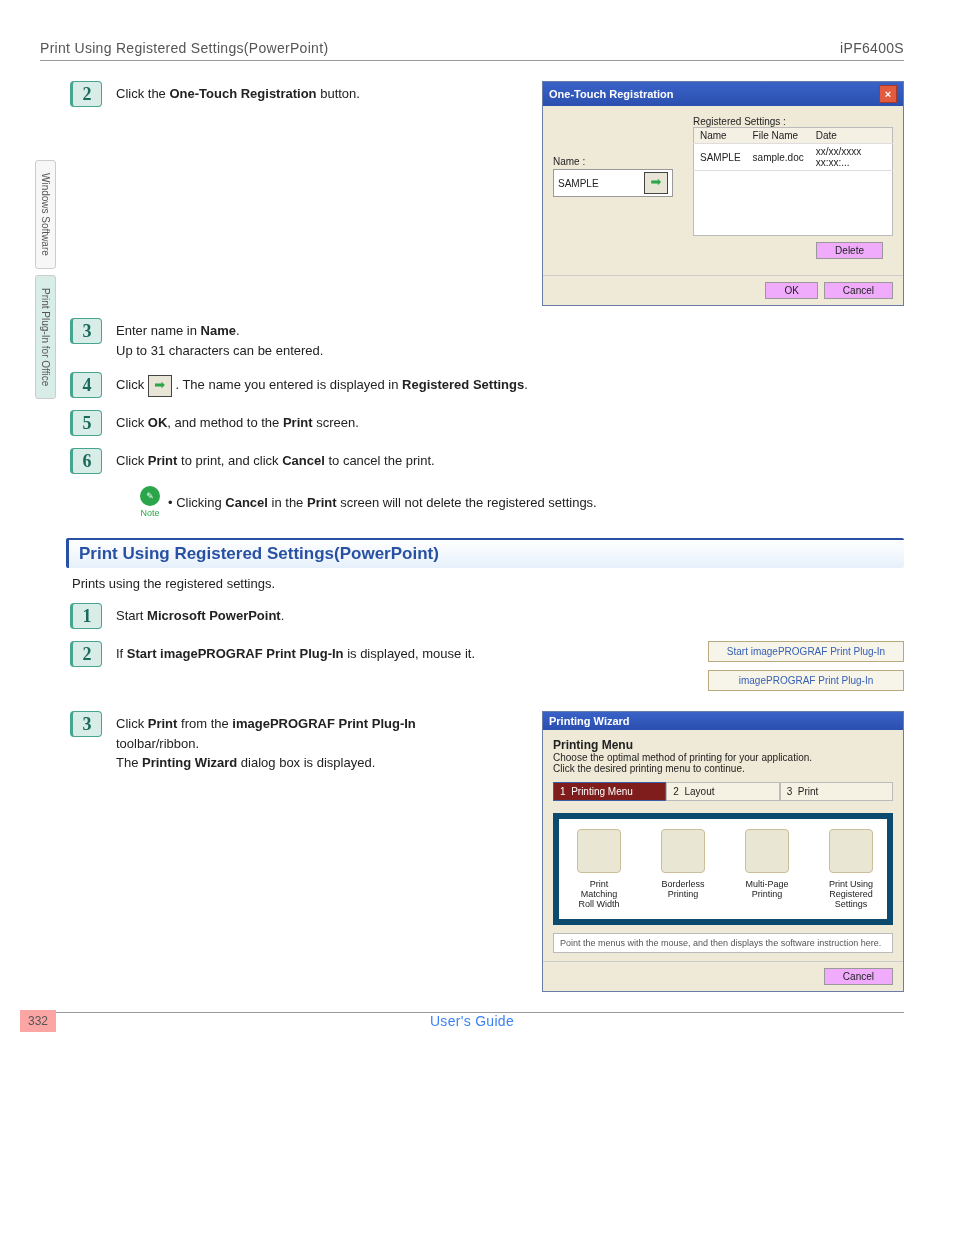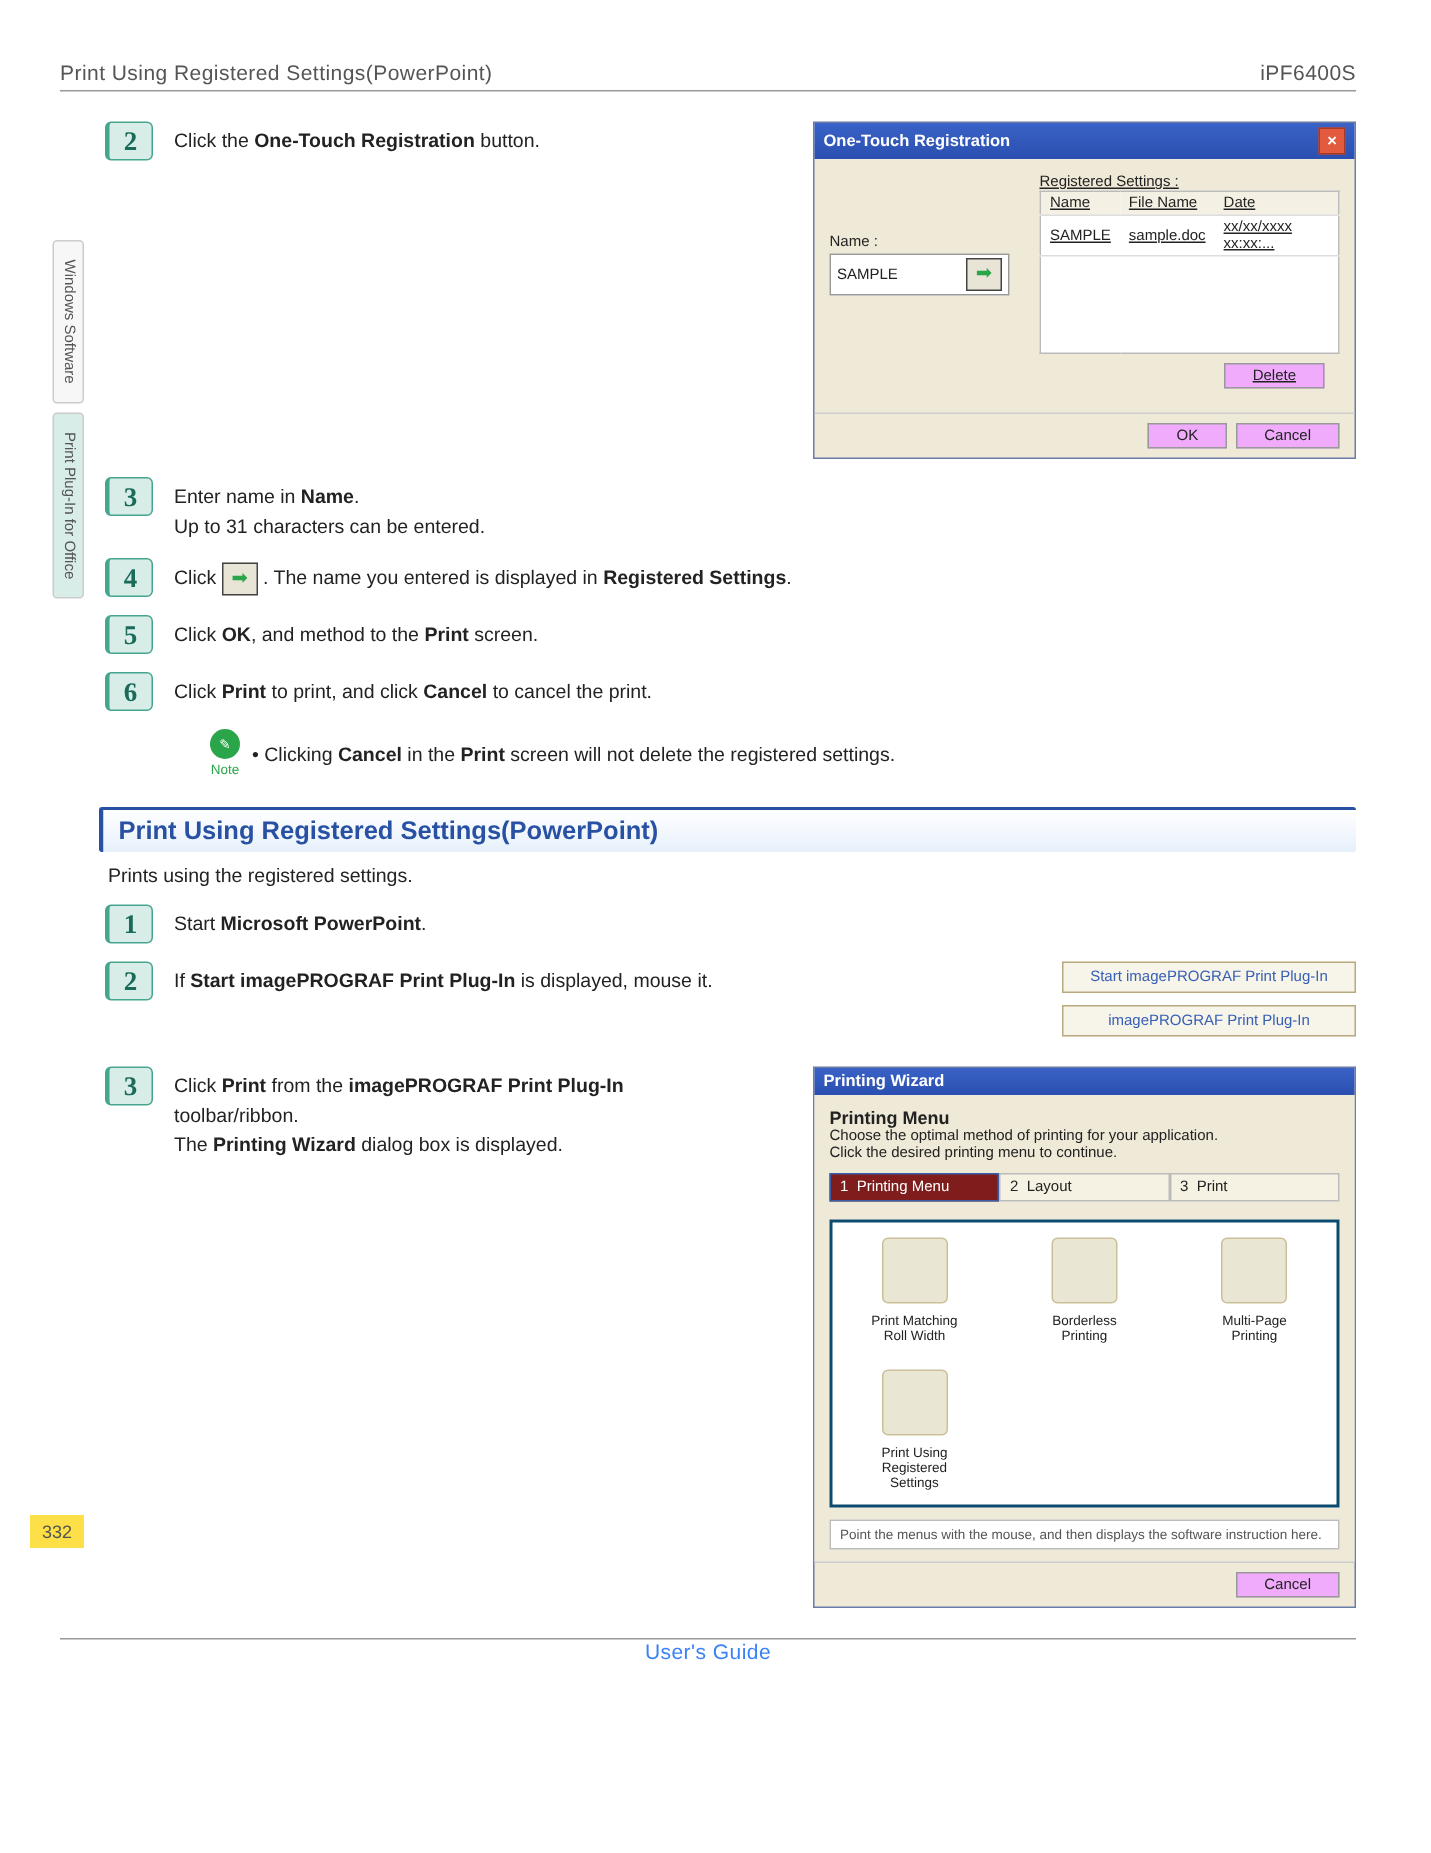--- a/index.html
+++ b/index.html
@@ -115,44 +115,44 @@
   .close-x {
     width:16px;height:16px;background:#e35b3f;border:1px solid #a63a26;
     display:flex;align-items:center;justify-content:center;color:#fff;font-weight:bold;
   }
   .otr-body { padding:10px; display:flex; gap:20px; }
   .otr-left { width:120px; }
   .otr-name-field {
     border:1px solid #999;background:#fff;padding:2px 4px;display:flex;
     justify-content:space-between;align-items:center;margin-top:2px;
   }
-  .otr-right { flex:1;text-decoration:underline; }
+  .otr-right { flex:1; }
   .tbl { width:100%; border:1px solid #bbb; background:#fff; border-collapse:collapse; }
   .tbl th, .tbl td { text-align:left;padding:2px 6px;font-size:10px;font-weight:normal;border-bottom:1px solid #ddd;}
   .tbl th { background:#f4f0e4; }
   .dlg-foot { padding:6px 10px; display:flex; justify-content:flex-end; gap:6px; border-top:1px solid #ccc;}
   .dlg-foot.inner { border-top:none; }
   .dlg-btn { border:1px solid #999;background:#f0abfc;padding:2px 18px;font-size:10px; }
 
   .toolbar-box {
     border:1px solid #b9a97e;background:#f7f4e9;padding:4px 12px;
     font-size:10px;color:#3760b5;text-align:center;width:170px;margin-bottom:8px;
   }
 
   .pw-body { padding:8px 10px; background:#efe9d7; }
   .pw-steps { display:flex; margin:8px 0 12px; font-size:10px; }
   .pw-step { flex:1; padding:3px 6px; border:1px solid #bbb; background:#f6f2e3; position:relative; }
   .pw-step.active { background:#7f1d1d;color:#fff;border-color:#3a5fa8;}
-  .pw-grid { display:grid;grid-template-columns:1fr 1fr 1fr;gap:18px 40px;padding:10px 18px;background:#fff;border:2px solid #0c4a6e;}
+  .pw-grid { display:grid;grid-template-columns:1fr 1fr 1fr 1fr;gap:18px 40px;padding:10px 18px;background:#fff;border:6px solid #0c4a6e;}
   .pw-cell { text-align:center;font-size:9px; }
   .pw-icon { width:42px;height:42px;margin:0 auto 6px;background:#eae6d4;border:1px solid #cbbf9a;border-radius:4px;}
   .pw-hint { border:1px solid #bbb;background:#fff;padding:4px 6px;font-size:9px;margin-top:8px;color:#555;}
 
   .page-num {
-    position:absolute;left:20px;top:1010px;background:#fde047;
+    position:absolute;left:20px;top:1010px;background:#fca5a5;
     padding:4px 8px;font-size:12px;color:#555;
   }
   .footer {
     border-top:1px solid #999;margin-top:20px;text-align:center;
     padding-top:0;font-size:14px;color:#3b82f6;letter-spacing:0.3px;
   }
 </style>
 </head>
 <body>
 

